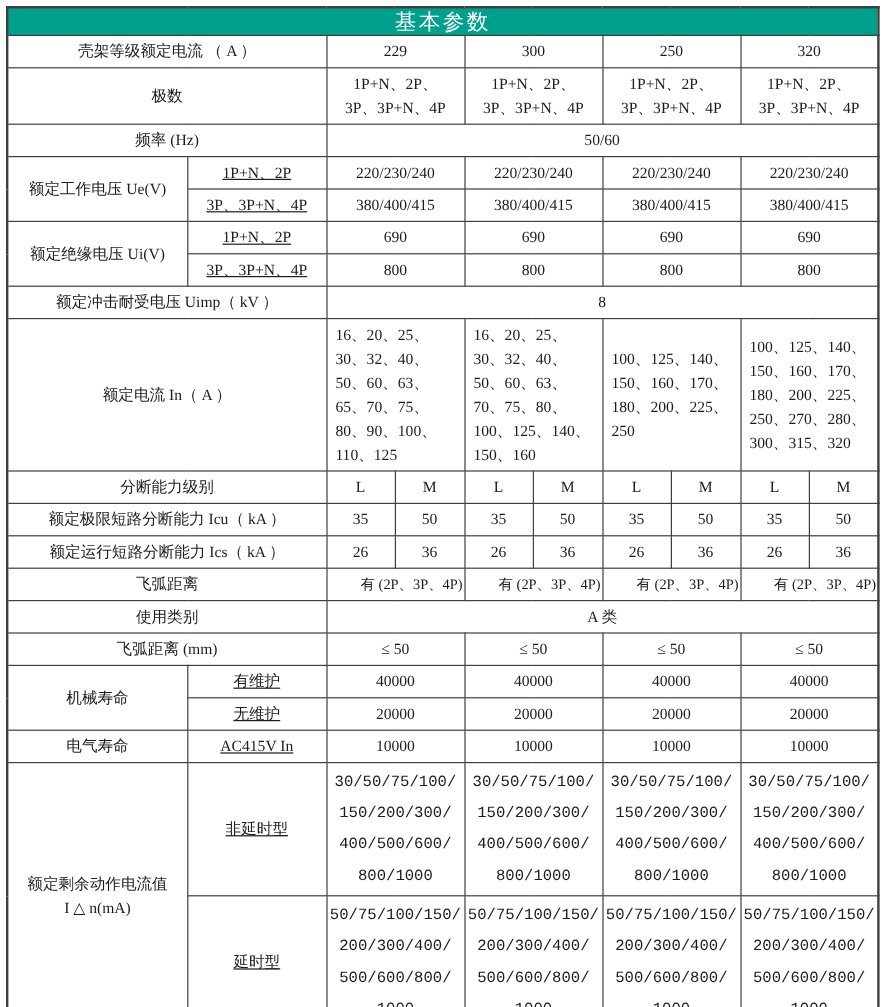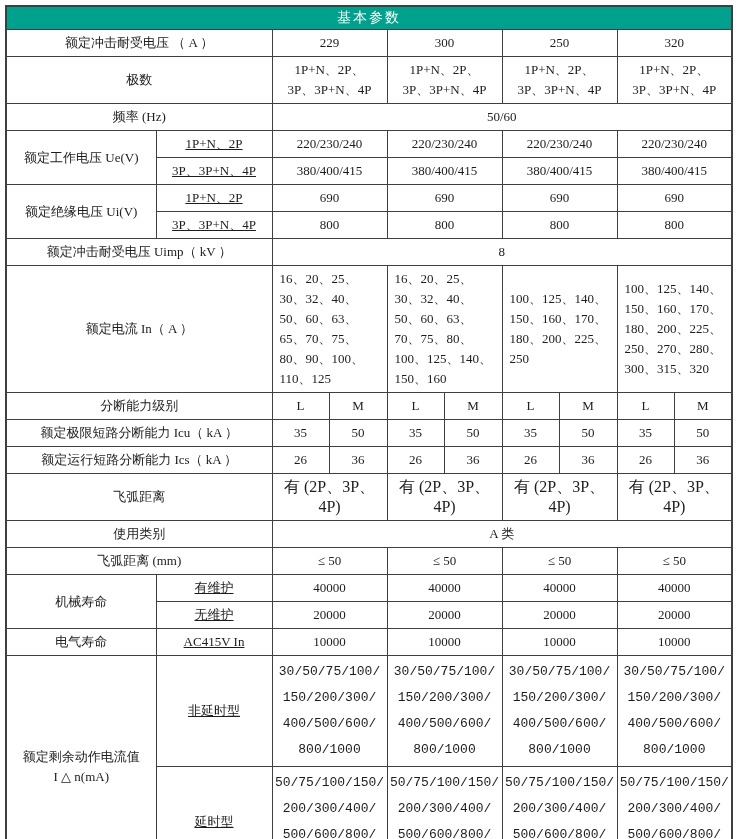--- a/index.html
+++ b/index.html
@@ -26,31 +26,31 @@
     font-size:13px;
     line-height:20px;
     padding:3px 3px;
     white-space:pre-line;
     overflow:hidden;
   }
   table{border:2px solid var(--grid);}
   .title-row td{
     background:var(--green);
     color:#ffffff;
-    font-size:14px;
+    font-size:18px;
     letter-spacing:2px;
     height:18px;
     line-height:18px;
     padding:2px;
   }
   .lbl{padding:3px 4px;}
   .sub{padding:3px 2px;text-decoration:underline;}
   .val{padding:3px 2px;}
   .val.left{text-align:left;padding-left:7px;}
-  .val.tight{font-size:16px;padding:3px 1px;}
+  .val.tight{font-size:12px;padding:3px 1px;text-align:right;}
   .val.spacious{line-height:26px;font-family:Liberation Mono, monospace;}
   .sub.spacious{line-height:26px;text-align:center;}
 </style>
 </head>
 <body>
 
 <div class="page">
   <table>
     <colgroup>
       <col style="width:150px">
@@ -62,21 +62,21 @@
       <col style="width:57px">
         <col style="width:58px">
       <col style="width:57px">
         <col style="width:58px">
     </colgroup>
     <tbody id="tbody">
         <tr class="title-row">
           <td colspan="10">基本参数</td>
         </tr>
         <tr>
-          <td class="lbl" colspan="2">额定冲击耐受电压 （ A ）</td>
+          <td class="lbl" colspan="2">壳架等级额定电流 （ A ）</td>
           <td class="val" colspan="2">229</td>
           <td class="val" colspan="2">300</td>
           <td class="val" colspan="2">250</td>
           <td class="val" colspan="2">320</td>
         </tr>
         <tr>
           <td class="lbl" colspan="2">极数</td>
           <td class="val" colspan="2">1P+N、2P、
 3P、3P+N、4P</td>
           <td class="val" colspan="2">1P+N、2P、

